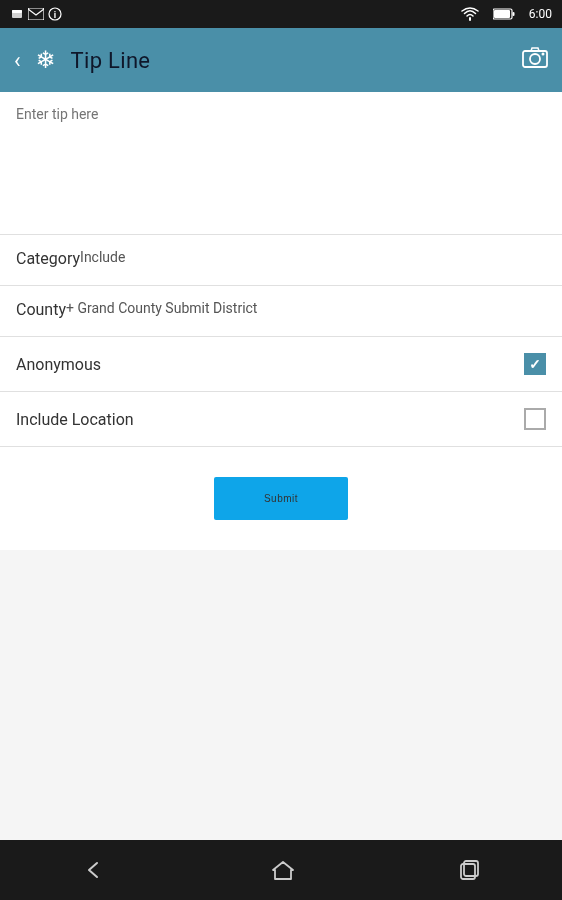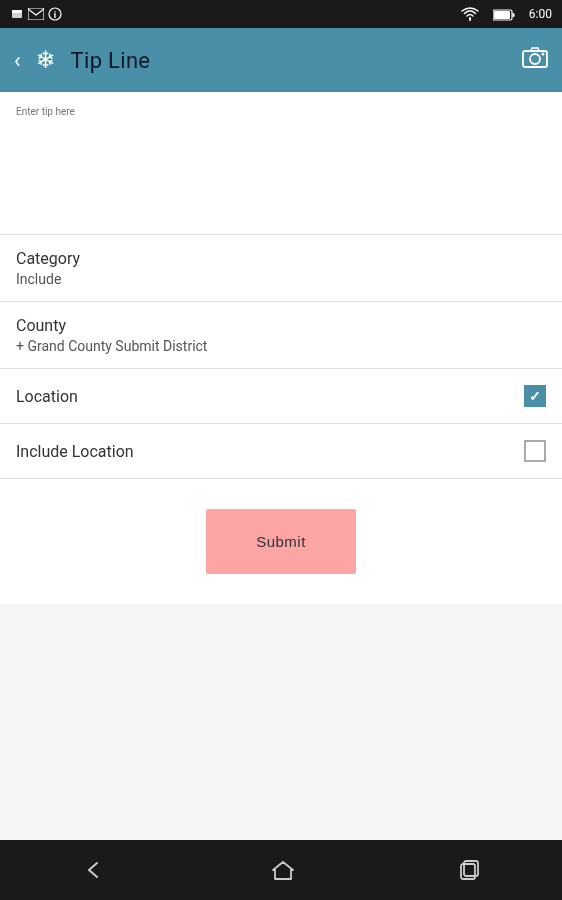--- a/index.html
+++ b/index.html
@@ -22,21 +22,21 @@
       justify-content: space-between;
       padding: 0 10px;
     }
     .status-bar-left {
       display: flex;
       align-items: center;
       gap: 4px;
     }
     .status-bar-right {
       display: flex;
-      align-items: flex-end;
+      align-items: center;
       gap: 14px;
       color: white;
       font-size: 12px;
     }
 
     
     #app-bar {
       width: 100%;
       height: 64px;
       background: #4a8fa8;
@@ -91,35 +91,35 @@
       min-height: 130px;
       padding: 14px 16px;
       border-bottom: 1px solid #e0e0e0;
       background: white;
     }
     #tip-input {
       width: 100%;
       min-height: 110px;
       border: none;
       outline: none;
-      font-size: 10px;
+      font-size: 14px;
       color: #aaa;
       resize: none;
       font-family: inherit;
       background: transparent;
     }
 
     
     .form-row {
       width: 100%;
       padding: 14px 16px;
       border-bottom: 1px solid #e0e0e0;
       background: white;
       display: flex;
-      flex-direction: column;
+      flex-direction: row;
     }
     .form-row-label {
       font-size: 16px;
       color: #333;
       font-weight: 400;
       margin-bottom: 3px;
     }
     .form-row-value {
       font-size: 14px;
       color: #555;
@@ -162,25 +162,25 @@
 
     
     #submit-container {
       width: 100%;
       padding: 30px 16px;
       display: flex;
       justify-content: center;
       background: white;
     }
     #submit-btn {
-      background: #fca5a5;
+      background: #0ea5e9;
       border: none;
       border-radius: 2px;
-      padding: 24px 50px;
-      font-size: 15px;
+      padding: 16px 50px;
+      font-size: 10px;
       color: #333;
       cursor: pointer;
       letter-spacing: 0.5px;
     }
 
     
     #bottom-nav {
       position: absolute;
       bottom: 0;
       left: 0;
@@ -262,21 +262,21 @@
     <span class="form-row-label">Category</span>
     <span class="form-row-value">Include</span>
   </div>
 
   <div class="form-row">
     <span class="form-row-label">County</span>
     <span class="form-row-value">+ Grand County Submit District</span>
   </div>
 
   <div class="checkbox-row">
-    <span class="checkbox-label">Location</span>
+    <span class="checkbox-label">Anonymous</span>
     <div class="checkbox-box checked"></div>
   </div>
 
   <div class="checkbox-row">
     <span class="checkbox-label">Include Location</span>
     <div class="checkbox-box"></div>
   </div>
 
   <div id="submit-container">
     <button id="submit-btn">Submit</button>

